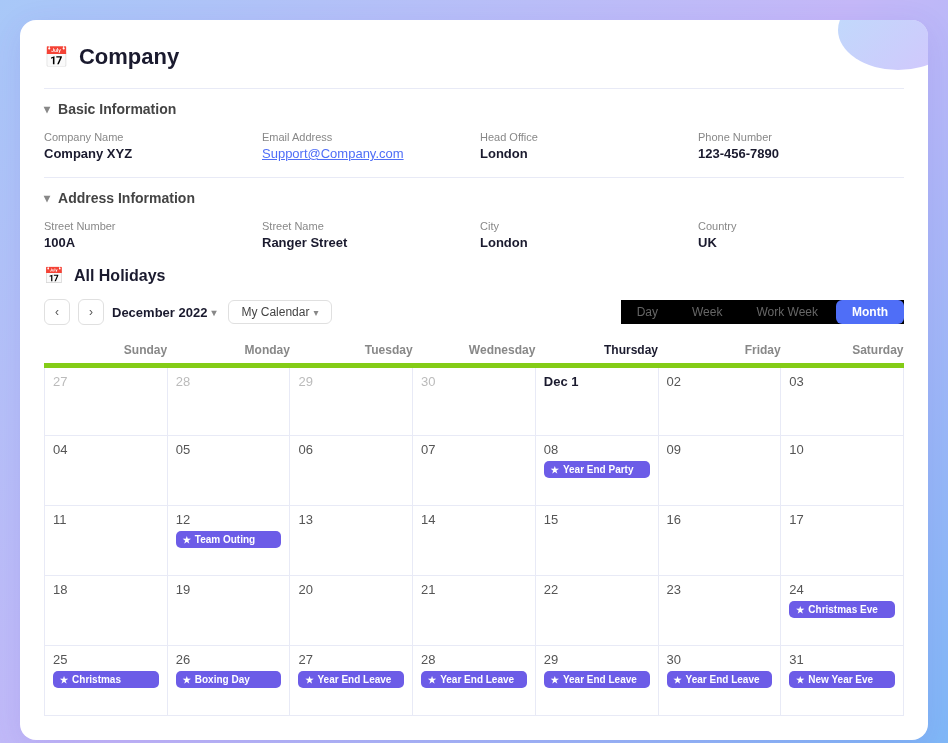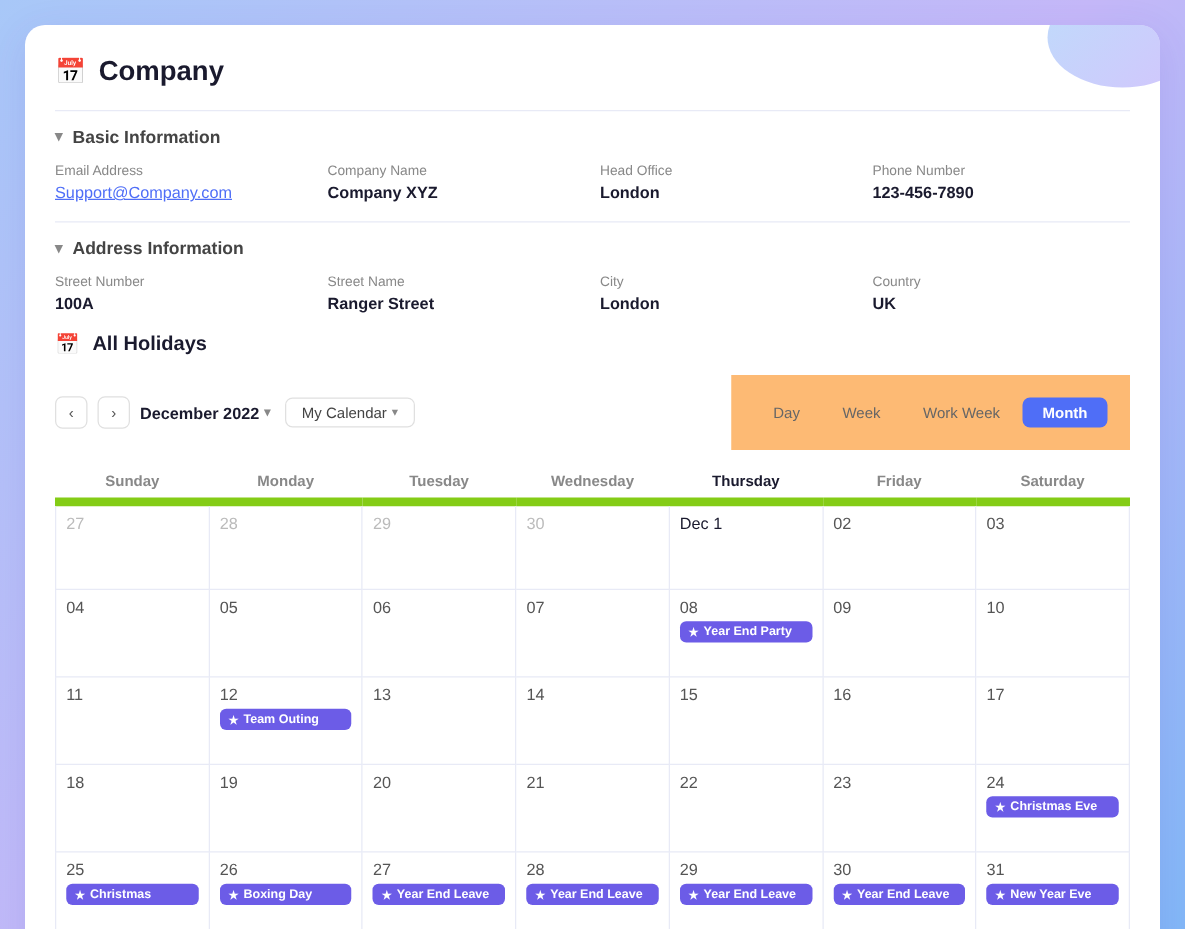--- a/index.html
+++ b/index.html
@@ -127,23 +127,23 @@
       border-radius: 6px;
       padding: 4px 12px;
       font-size: 12px;
       color: #444;
       cursor: pointer;
       margin-left: 4px;
     }
     .view-tabs {
       display: flex;
       margin-left: auto;
-      background: #fdba74;
+      background: #000000;
       border-radius: 0;
-      padding: 18px;
+      padding: 0;
       gap: 2px;
     }
     .view-tab {
       padding: 5px 16px;
       border-radius: 6px;
       font-size: 12px;
       color: #666;
       cursor: pointer;
       border: none;
       background: none;
@@ -153,26 +153,26 @@
       background: #4f6ef7;
       color: #fff;
       font-weight: 600;
     }
     
     .cal-grid {
       width: 100%;
       border-collapse: collapse;
     }
     .cal-grid th {
-      text-align: center;
+      text-align: right;
       font-size: 12px;
       font-weight: 600;
       color: #888;
       padding: 6px 0;
-      border-bottom: 7px solid #84cc16;
+      border-bottom: 5px solid #84cc16;
     }
     .cal-grid th.today-col {
       color: #1a1a2e;
       font-weight: 700;
     }
     .cal-grid td {
       vertical-align: top;
       border: 1px solid #e8eaf6;
       padding: 6px 8px;
       min-height: 70px;
@@ -182,21 +182,21 @@
       color: #555;
     }
     .cal-grid td.other-month {
       color: #bbb;
     }
     .date-num {
       font-size: 13px;
       font-weight: 500;
       margin-bottom: 4px;
     }
-    .date-num.bold { font-weight: 400; color: #1a1a2e; }
+    .date-num.bold { font-weight: 700; color: #1a1a2e; }
     .event-pill {
       display: flex;
       align-items: center;
       gap: 4px;
       background: #6c5ce7;
       color: #fff;
       border-radius: 5px;
       padding: 3px 7px;
       font-size: 10px;
       font-weight: 600;
@@ -218,26 +218,26 @@
   </div>
 
   <hr class="divider">
 
   <div class="section-header">
     <span class="chevron">▾</span>
     <span>Basic Information</span>
   </div>
   <div class="info-grid" id="basic-grid">
       <div>
+        <div class="info-label">Company Name</div>
+        <div class="info-value">Company XYZ</div>
+      </div>
+      <div>
         <div class="info-label">Email Address</div>
         <div class="info-value link">Support@Company.com</div>
-      </div>
-      <div>
-        <div class="info-label">Company Name</div>
-        <div class="info-value">Company XYZ</div>
       </div>
       <div>
         <div class="info-label">Head Office</div>
         <div class="info-value">London</div>
       </div>
       <div>
         <div class="info-label">Phone Number</div>
         <div class="info-value">123-456-7890</div>
       </div>
     </div>

